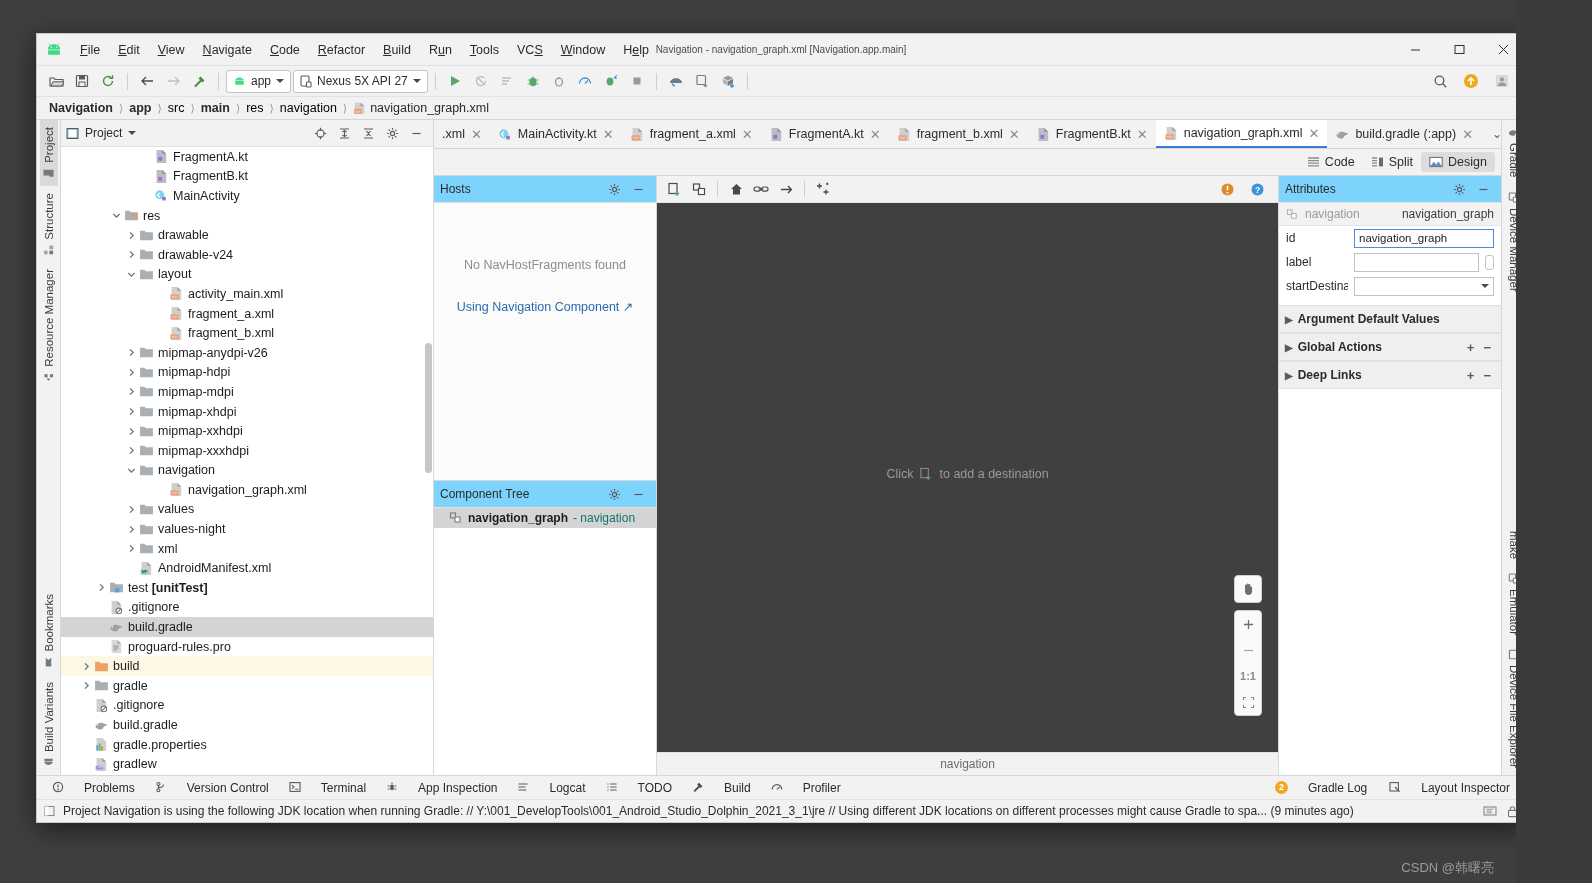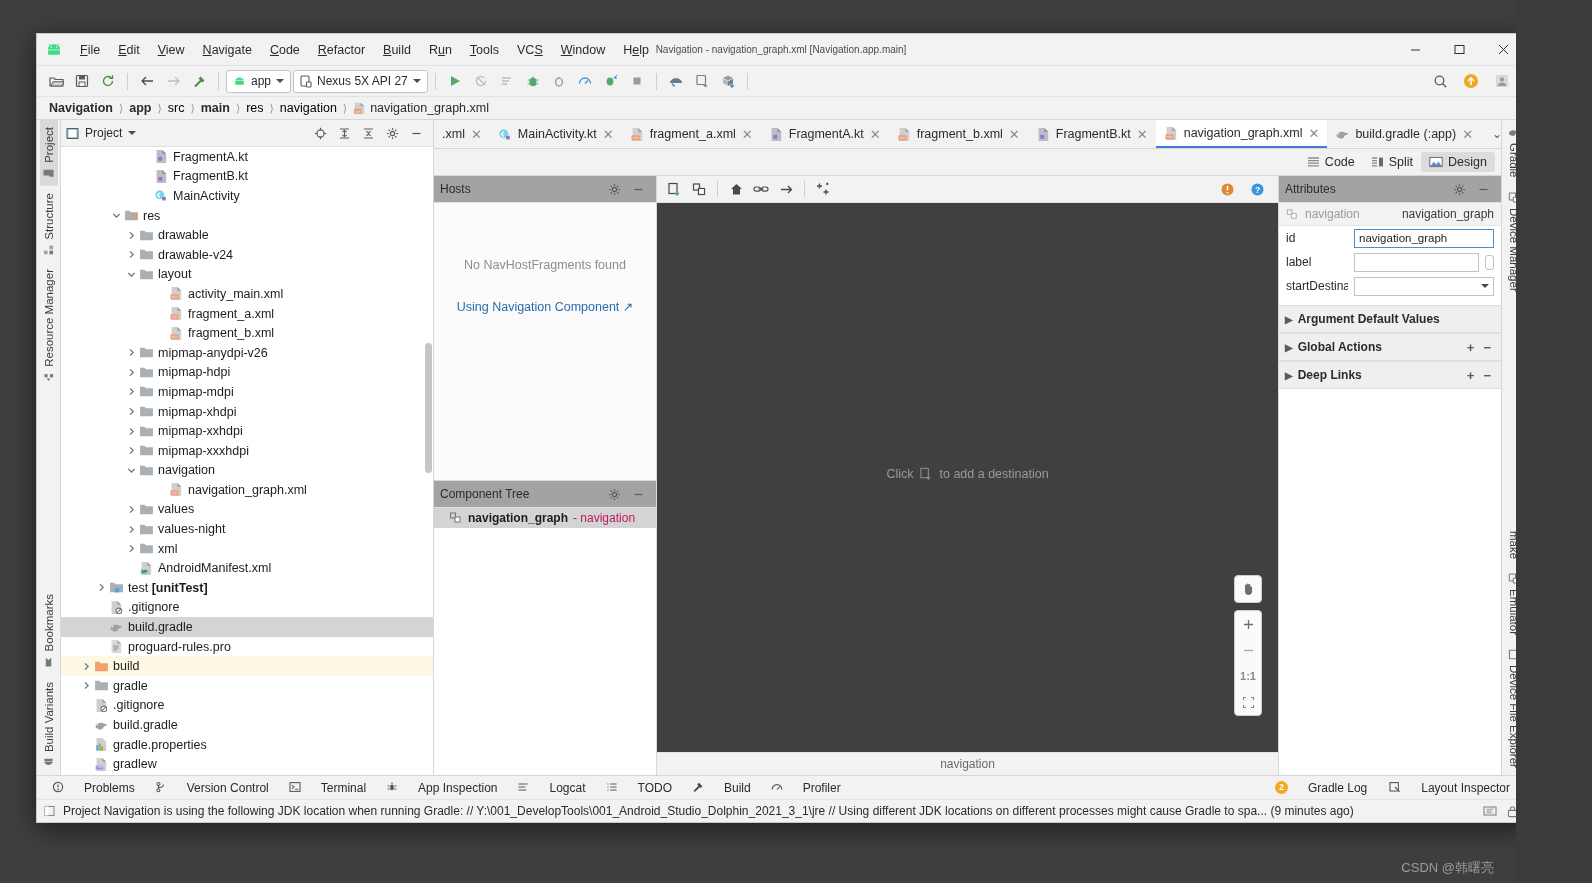--- a/index.html
+++ b/index.html
@@ -84,21 +84,21 @@
   .tabs-end{margin-left:auto;display:flex;align-items:center;gap:2px;padding:0 6px;}
 
   .modebar{height:26px;min-height:26px;display:flex;align-items:center;justify-content:flex-end;
            gap:0;background:#f2f2f2;border-bottom:1px solid #d6d6d6;padding-right:6px;}
   .mode{display:flex;align-items:center;gap:5px;font-size:12.5px;padding:3px 8px;border-radius:3px;color:#2b2b2b;}
   .mode.active{background:#dcdcdc;}
 
   .design{flex:1;display:flex;min-height:0;}
   .leftpanes{width:222px;min-width:222px;display:flex;flex-direction:column;border-right:1px solid #d8d8d8;}
   .pane{display:flex;flex-direction:column;min-height:0;}
-  .pane-head{height:26px;min-height:26px;display:flex;align-items:center;padding:0 6px;background:#a3a3a3;
+  .pane-head{height:26px;min-height:26px;display:flex;align-items:center;padding:0 6px;background:#7dd3fc;
              border-bottom:1px solid #e2e2e2;font-size:12px;}
   .pane-body{flex:1;background:#fbfbfb;overflow:hidden;position:relative;}
   .hosts-msg{padding:52px 14px 0;text-align:center;color:#8d8d8d;font-size:12.5px;line-height:20px;}
   .hosts-msg .t1{margin-bottom:14px;}
   .hostlink{margin-top:24px;color:#2b6cb0;font-size:12.5px;text-align:center;}
 
   .canvaswrap{flex:1;position:relative;background:#f5f5f5;min-width:0;display:flex;flex-direction:column;}
   .canvas-toolbar{height:26px;min-height:26px;display:flex;align-items:center;gap:3px;padding:0 6px;
                   background:#f2f2f2;border-bottom:1px solid #e2e2e2;}
   .ct-ico{width:22px;height:21px;display:flex;align-items:center;justify-content:center;border-radius:3px;}
@@ -1012,21 +1012,21 @@
             </div>
             <div class="pane-body" style="background:#fff">
               <div class="trow sel" style="padding-left:14px">
                 <span class="fico">
                   <svg width="14" height="14" viewBox="0 0 14 14">
                           <rect x="1.5" y="2" width="5" height="5" fill="none" stroke="#7a7a7a" stroke-width="1.1"></rect>
                           <rect x="6" y="6" width="5" height="5" fill="#fff" stroke="#7a7a7a" stroke-width="1.1"></rect>
                         </svg>
                 </span>
                 <span class="tlabel" style="font-weight:bold">navigation_graph</span>
-                <span class="tlabel" style="color:#be185d;margin-left:5px">- navigation</span>
+                <span class="tlabel" style="color:#0f766e;margin-left:5px">- navigation</span>
               </div>
             </div>
           </div>
         </div>
 
         <div class="canvaswrap">
           <div class="canvas-toolbar">
             <div class="ct-ico">
               <svg width="15" height="15" viewBox="0 0 15 15">
                       <rect x="2" y="1.5" width="8" height="10" fill="none" stroke="#4a4a4a" stroke-width="1.2"></rect>

